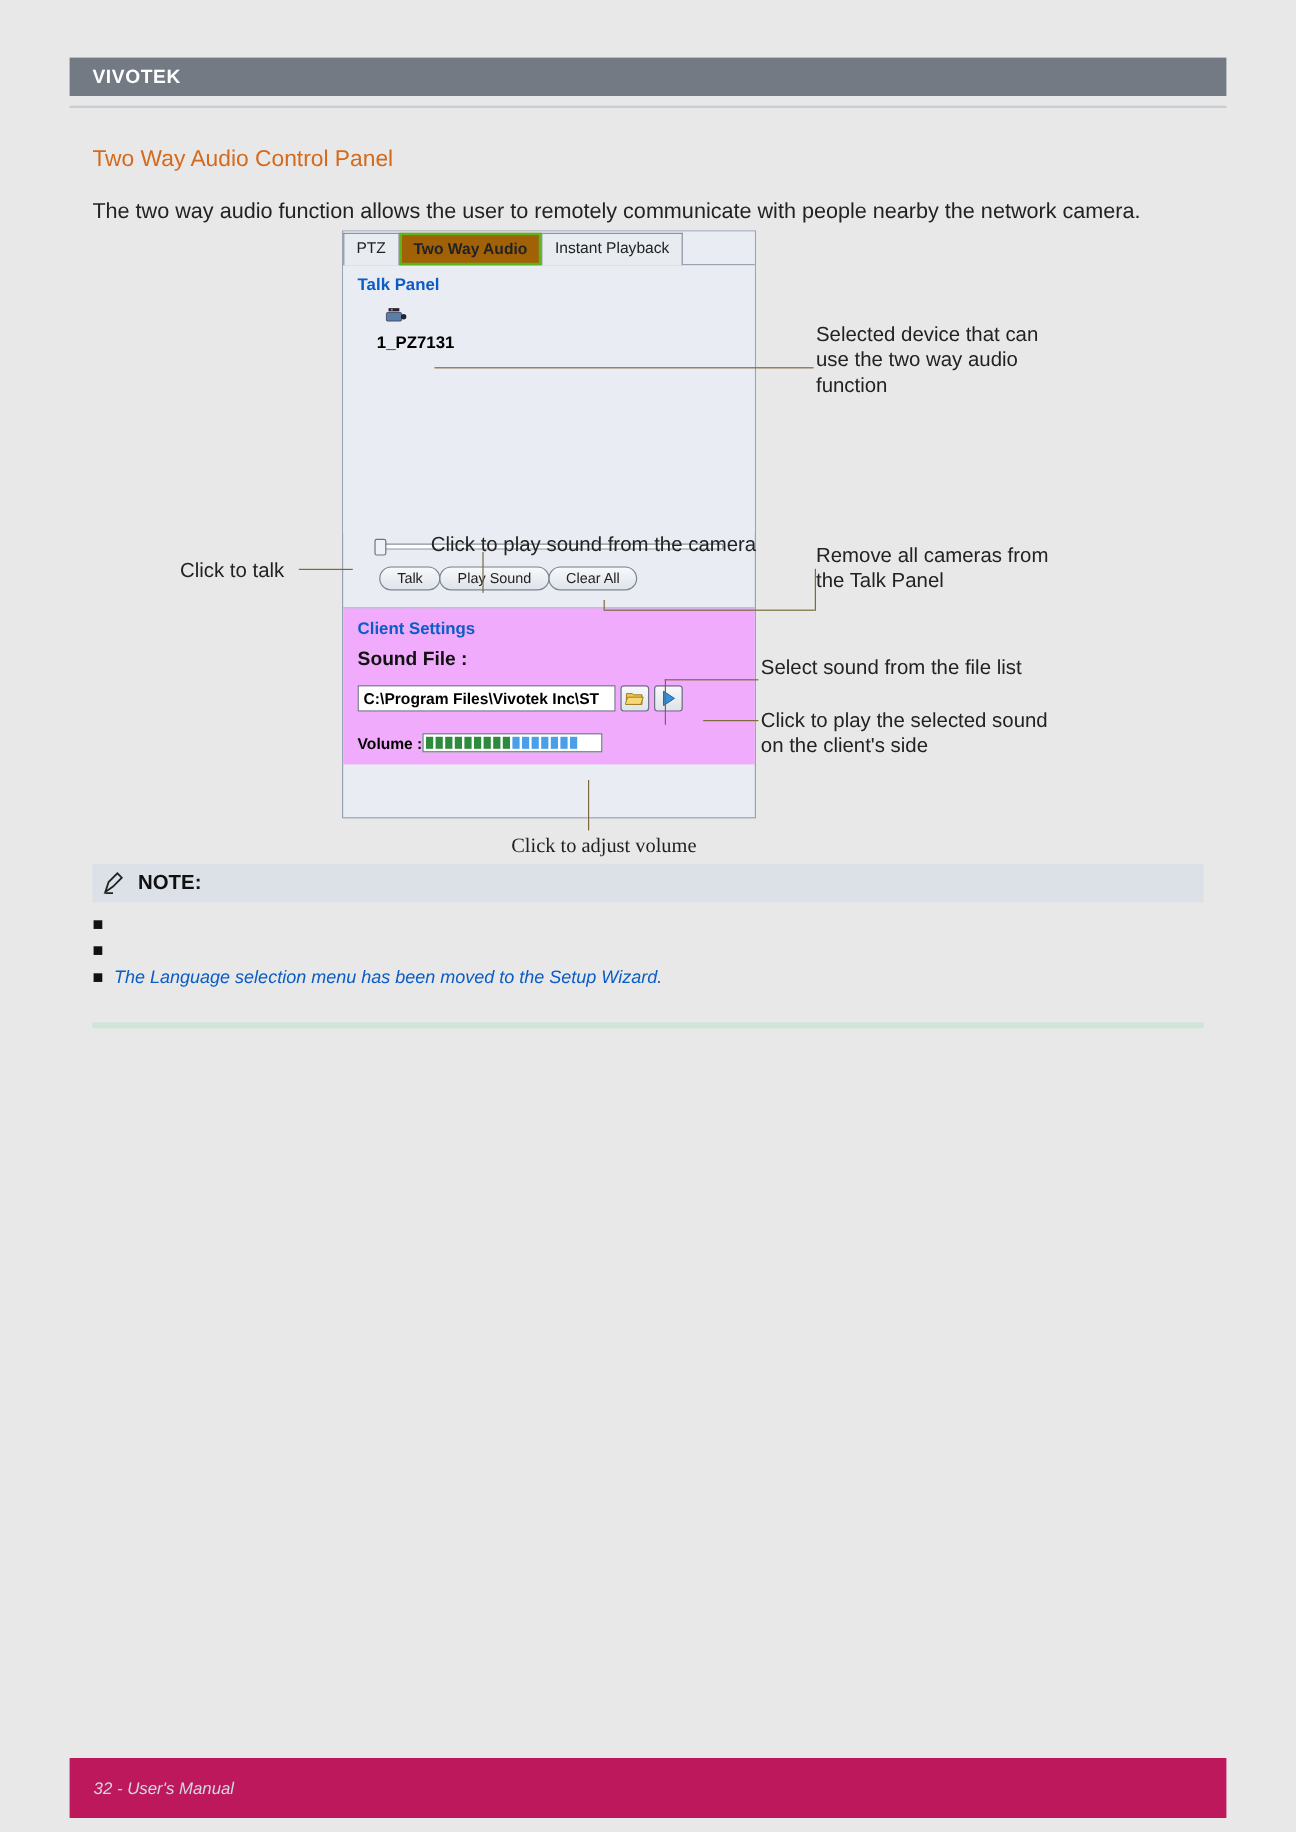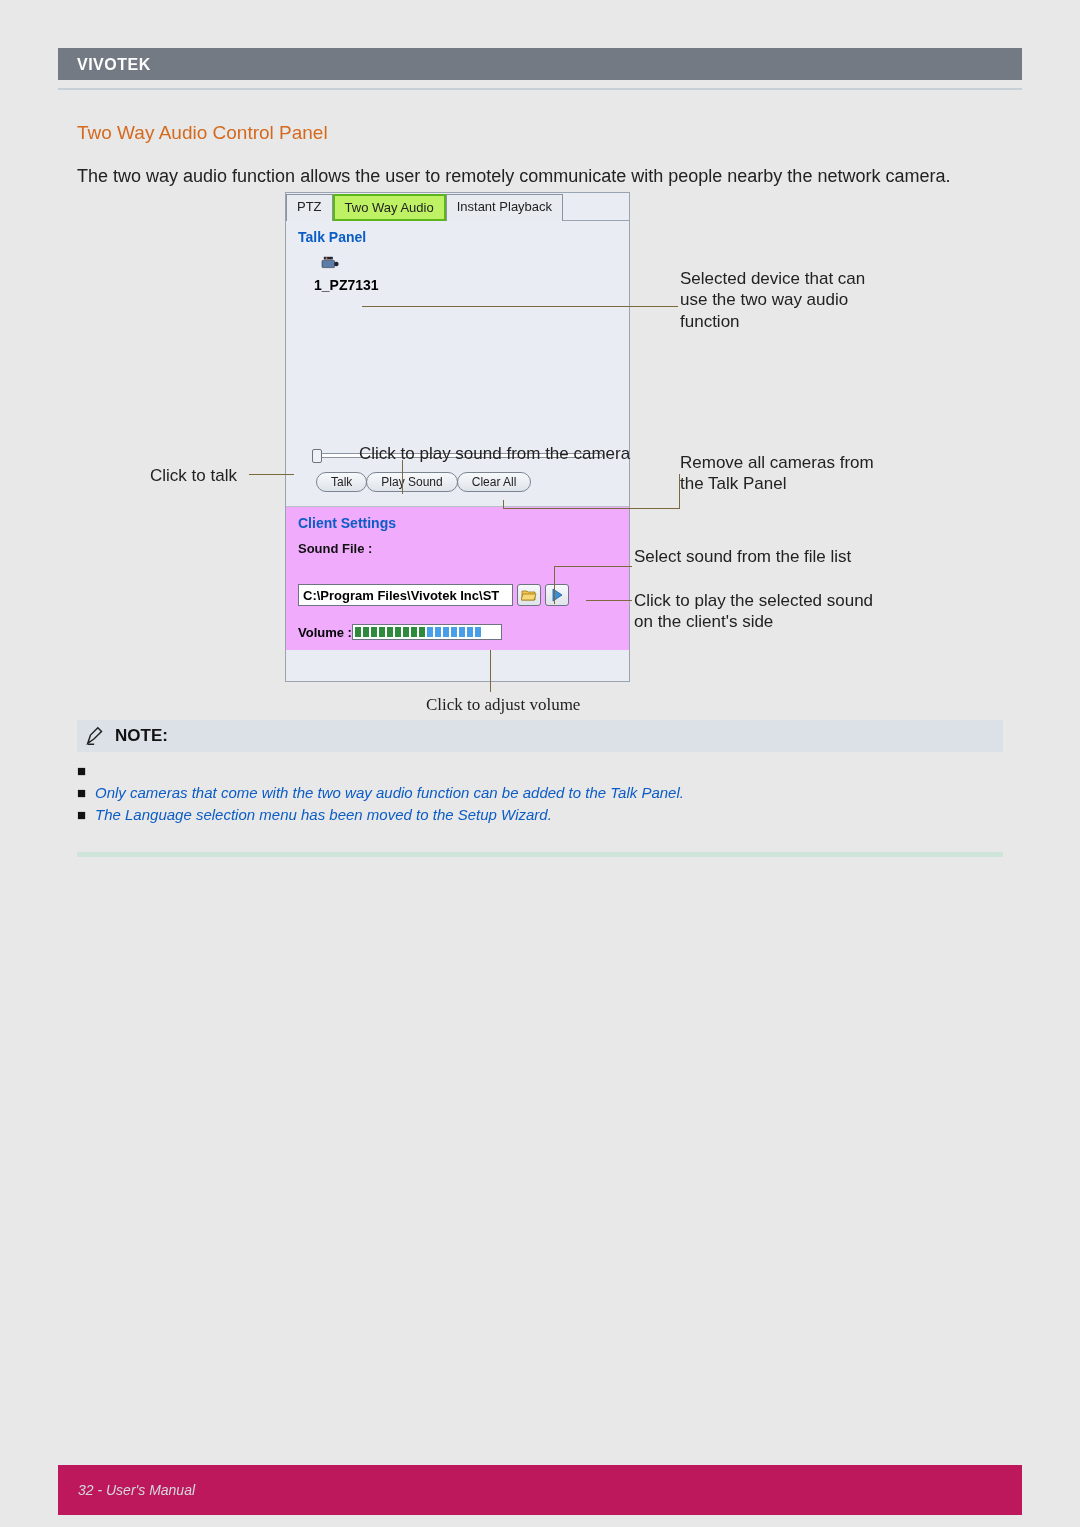--- a/index.html
+++ b/index.html
@@ -79,23 +79,23 @@
     color: #222;
     padding: 4px 10px 4px 10px;
     border: 1px solid #8b93a0;
     background: #e8ecf1;
     position: relative;
     top: 1px;
     border-bottom: none;
   }
   .tab.active {
     border: 2px solid #5db51c;
-    background: #bef264;
+    background: #a16207;
     z-index: 2;
-    font-weight: normal;
+    font-weight: bold;
   }
   .panel-body {
     border-top: 1px solid #9aa4b0;
     padding: 8px 10px 10px 12px;
     background: #e9edf3;
     height: 225px;
   }
   .talk-panel-label {
     color: #0b5cc6;
     font-weight: bold;
@@ -161,22 +161,22 @@
     background: #f0abfc;
   }
   .client-settings-label {
     color: #0b5cc6;
     font-weight: bold;
     font-size: 14px;
     margin-bottom: 10px;
   }
   .sound-file-label {
     font-weight: bold;
-    font-size: 13px;
-    margin-bottom: 28px;
+    font-size: 16px;
+    margin-bottom: 12px;
     color: #111;
   }
   .file-row {
     display: flex;
     align-items: center;
     gap: 4px;
   }
   .file-input {
     width: 215px;
     height: 22px;
@@ -411,21 +411,20 @@
       <line x1="3" y1="21" x2="10" y2="21" stroke="#222" stroke-width="1.6"></line>
     </svg>
     <span class="note-label">NOTE:</span>
   </div>
   <div class="note-list">
     <div class="note-item">
       <span class="note-bullet">■</span>
     </div>
     <div class="note-item">
       <span class="note-bullet">■</span>
-      <span>Only cameras that come with the two way audio function can be added to the Talk Panel.</span>
     </div>
     <div class="note-item">
       <span class="note-bullet">■</span>
       <span>The Language selection menu has been moved to the Setup Wizard.</span>
     </div>
   </div>
 
   <div class="bottom-rule"></div>
 
   <div class="footer">

